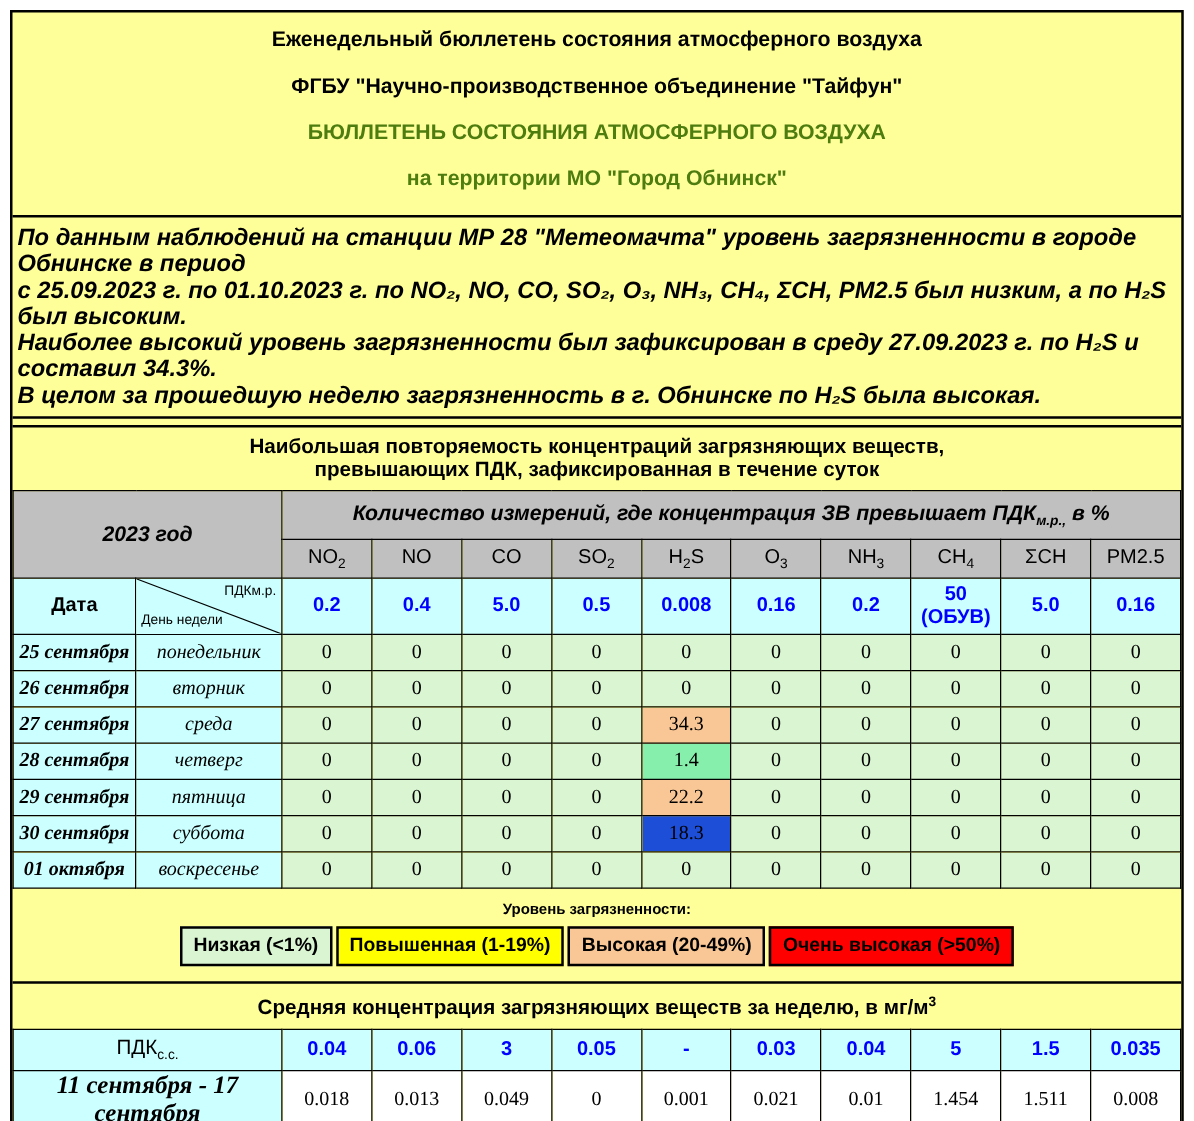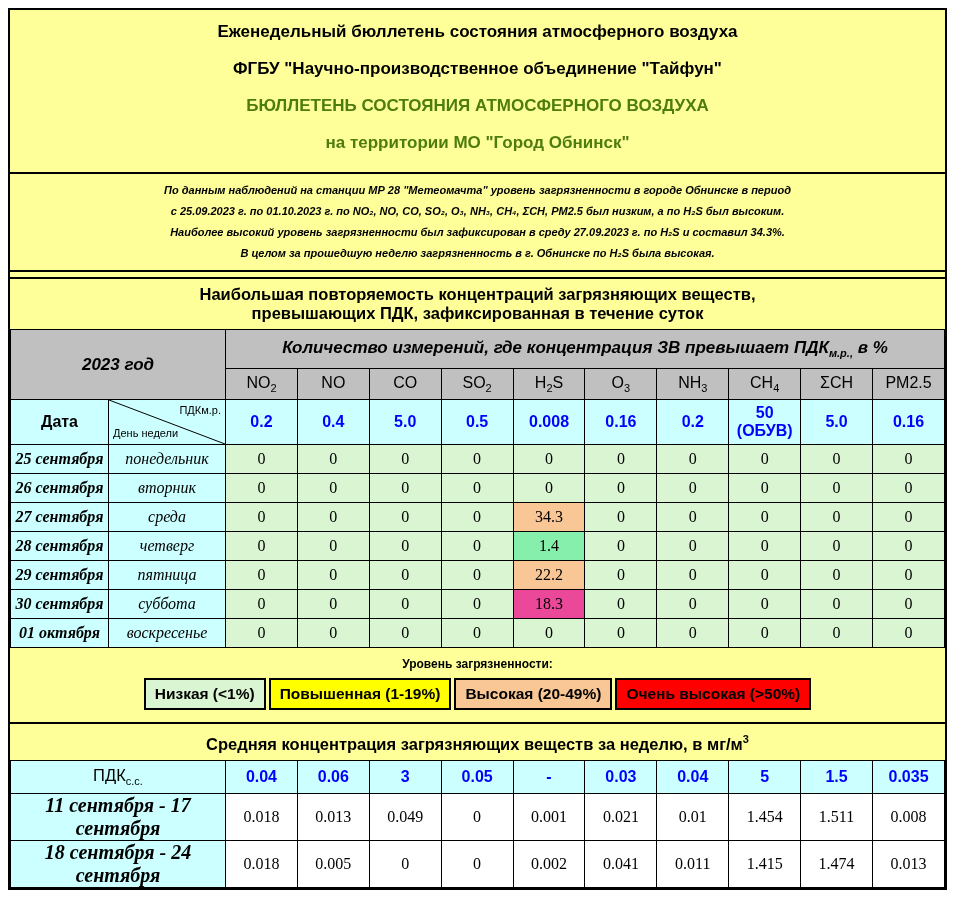--- a/index.html
+++ b/index.html
@@ -7,22 +7,22 @@
     width:935px; margin:8px auto; border:2px solid #000;
     background:#ffff99; color:#000;
     font-family:"Liberation Sans","DejaVu Sans",sans-serif;
   }
   
   .header-block { border-bottom:2px solid #000; text-align:center; padding:12px 0 2px; }
   .h-line { font-weight:bold; font-size:17px; margin:0 0 17px; }
   .h-line.blue { color:#4d7c0f; }
   
   .summary-block {
-    border-bottom:2px solid #000; padding:6px 4px; text-align:center;
-    font-weight:bold; font-style:italic; font-size:11px; line-height:21px;
+    border-bottom:2px solid #000; padding:6px 4px; 
+    font-weight:bold; font-style:italic; font-size:19px; line-height:21px;
   }
   .gap-block { height:5px; border-bottom:2px solid #000; }
   
   .sec-title { text-align:center; font-weight:bold; font-size:16.5px; line-height:19px; padding:6px 0; }
   .sec-title sup { font-size:11px; }
   
   table { border-collapse:collapse; width:100%; table-layout:fixed; }
   td { border:1.5px solid #000; text-align:center; vertical-align:middle; padding:0; overflow:hidden; }
   sub { font-size:11px; }
   .gray  { background:#c0c0c0; }
@@ -192,21 +192,21 @@
       <td class="green serif val">0</td>
       <td class="green serif val">0</td>
     </tr>
     <tr>
       <td class="cyan serif datec">30 сентября</td>
       <td class="cyan serif dayc">суббота</td>
       <td class="green serif val">0</td>
       <td class="green serif val">0</td>
       <td class="green serif val">0</td>
       <td class="green serif val">0</td>
-      <td class="green serif val" style="background-color: #ec4899;">18.3</td>
+      <td class="green serif val" style="background-color: #1d4ed8;">18.3</td>
       <td class="green serif val">0</td>
       <td class="green serif val">0</td>
       <td class="green serif val">0</td>
       <td class="green serif val">0</td>
       <td class="green serif val">0</td>
     </tr>
     <tr>
       <td class="cyan serif datec">01 октября</td>
       <td class="cyan serif dayc">воскресенье</td>
       <td class="green serif val">0</td>

